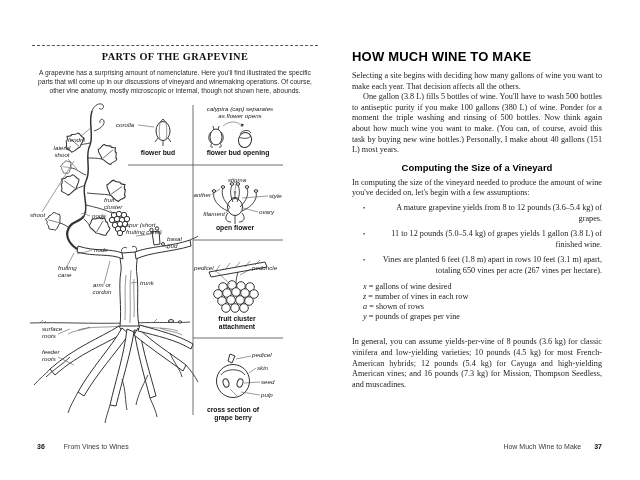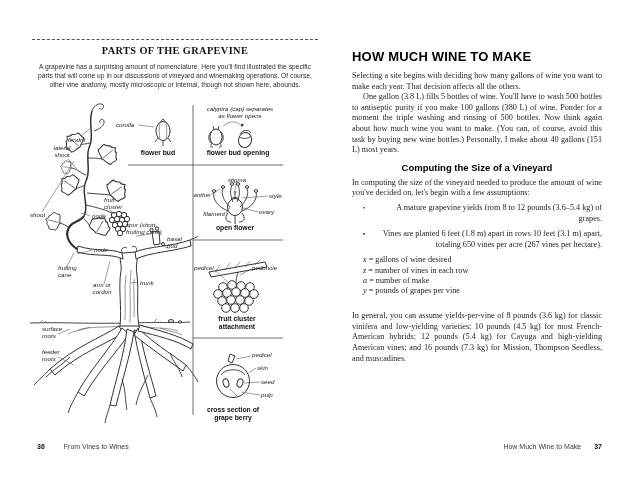--- a/index.html
+++ b/index.html
@@ -1,20 +1,20 @@
 <!DOCTYPE html>
 <html><head>
 <meta charset="utf-8">
 <style>
   html,body{margin:0;padding:0;background:#fff;}
   .spread{position:relative;width:640px;height:480px;background:#ffffff;overflow:hidden;
           font-family:"Liberation Sans",sans-serif;color:#1d1d1d;}
 
   
-  .panel{position:absolute;left:32px;top:39px;width:286px;}
+  .panel{position:absolute;left:32px;top:45px;width:286px;}
   .dash-rule{border-top:1.4px dashed #555;height:0;}
   .panel-title{font-family:"Liberation Serif",serif;font-weight:bold;font-size:10.3px;
                letter-spacing:.4px;text-align:center;margin-top:5px;color:#111;}
   .panel-intro{margin-top:6px;text-align:center;font-size:6.7px;line-height:9.2px;color:#2b2b2b;}
   .panel-intro div{white-space:nowrap;}
 
   
   .diagram{position:absolute;left:30px;top:95px;}
   .grid{stroke:#4a4a4a;stroke-width:.8;}
   .ln{stroke:#4a4a4a;stroke-width:.55;fill:none;}
@@ -300,27 +300,27 @@
   </svg>
 
   <div class="right-content">
     <h1 class="main-heading">HOW MUCH WINE TO MAKE</h1>
     <p class="body-text">Selecting a site begins with deciding how many gallons of wine you want to make each year. That decision affects all the others.</p>
     <p class="body-text indent">One gallon (3.8 L) fills 5 bottles of wine. You'll have to wash 500 bottles to antiseptic purity if you make 100 gallons (380 L) of wine. Ponder for a moment the triple washing and rinsing of 500 bottles. Now think again about how much wine you want to make. (You can, of course, avoid this task by buying new wine bottles.) Personally, I make about 40 gallons (151 L) most years.</p>
     <h2 class="sub-heading">Computing the Size of a Vineyard</h2>
     <p class="body-text">In computing the size of the vineyard needed to produce the amount of wine you've decided on, let's begin with a few assumptions:</p>
     <ul class="bullets">
       <li><span class="blt">•</span><span>A mature grapevine yields from 8 to 12 pounds (3.6–5.4 kg) of grapes.</span></li>
-      <li><span class="blt">•</span></li>
+      <li><span class="blt">•</span><span>11 to 12 pounds (5.0–5.4 kg) of grapes yields 1 gallon (3.8 L) of finished wine.</span></li>
       <li><span class="blt">•</span><span>Vines are planted 6 feet (1.8 m) apart in rows 10 feet (3.1 m) apart, totaling 650 vines per acre (267 vines per hectare).</span></li>
     </ul>
     <div class="vars">
       <div><span class="var-sym">x</span> <span>= gallons of wine desired</span></div>
       <div><span class="var-sym">z</span> <span>= number of vines in each row</span></div>
-      <div><span class="var-sym">a</span> <span>= number of make</span></div>
+      <div><span class="var-sym">a</span> <span>= shown of rows</span></div>
       <div><span class="var-sym">y</span> <span>= pounds of grapes per vine</span></div>
     </div>
     <p class="body-text p4">In general, you can assume yields-per-vine of 8 pounds (3.6 kg) for classic vinifera and low-yielding varieties; 10 pounds (4.5 kg) for most French-American hybrids; 12 pounds (5.4 kg) for Cayuga and high-yielding American vines; and 16 pounds (7.3 kg) for Mission, Thompson Seedless, and muscadines.</p>
   </div>
 
   <div class="footer footer-left">
     <span class="pagenum">36</span><span class="running">From Vines to Wines</span>
   </div>
   <div class="footer footer-right">
     <span class="running">How Much Wine to Make</span><span class="pagenum">37</span>

